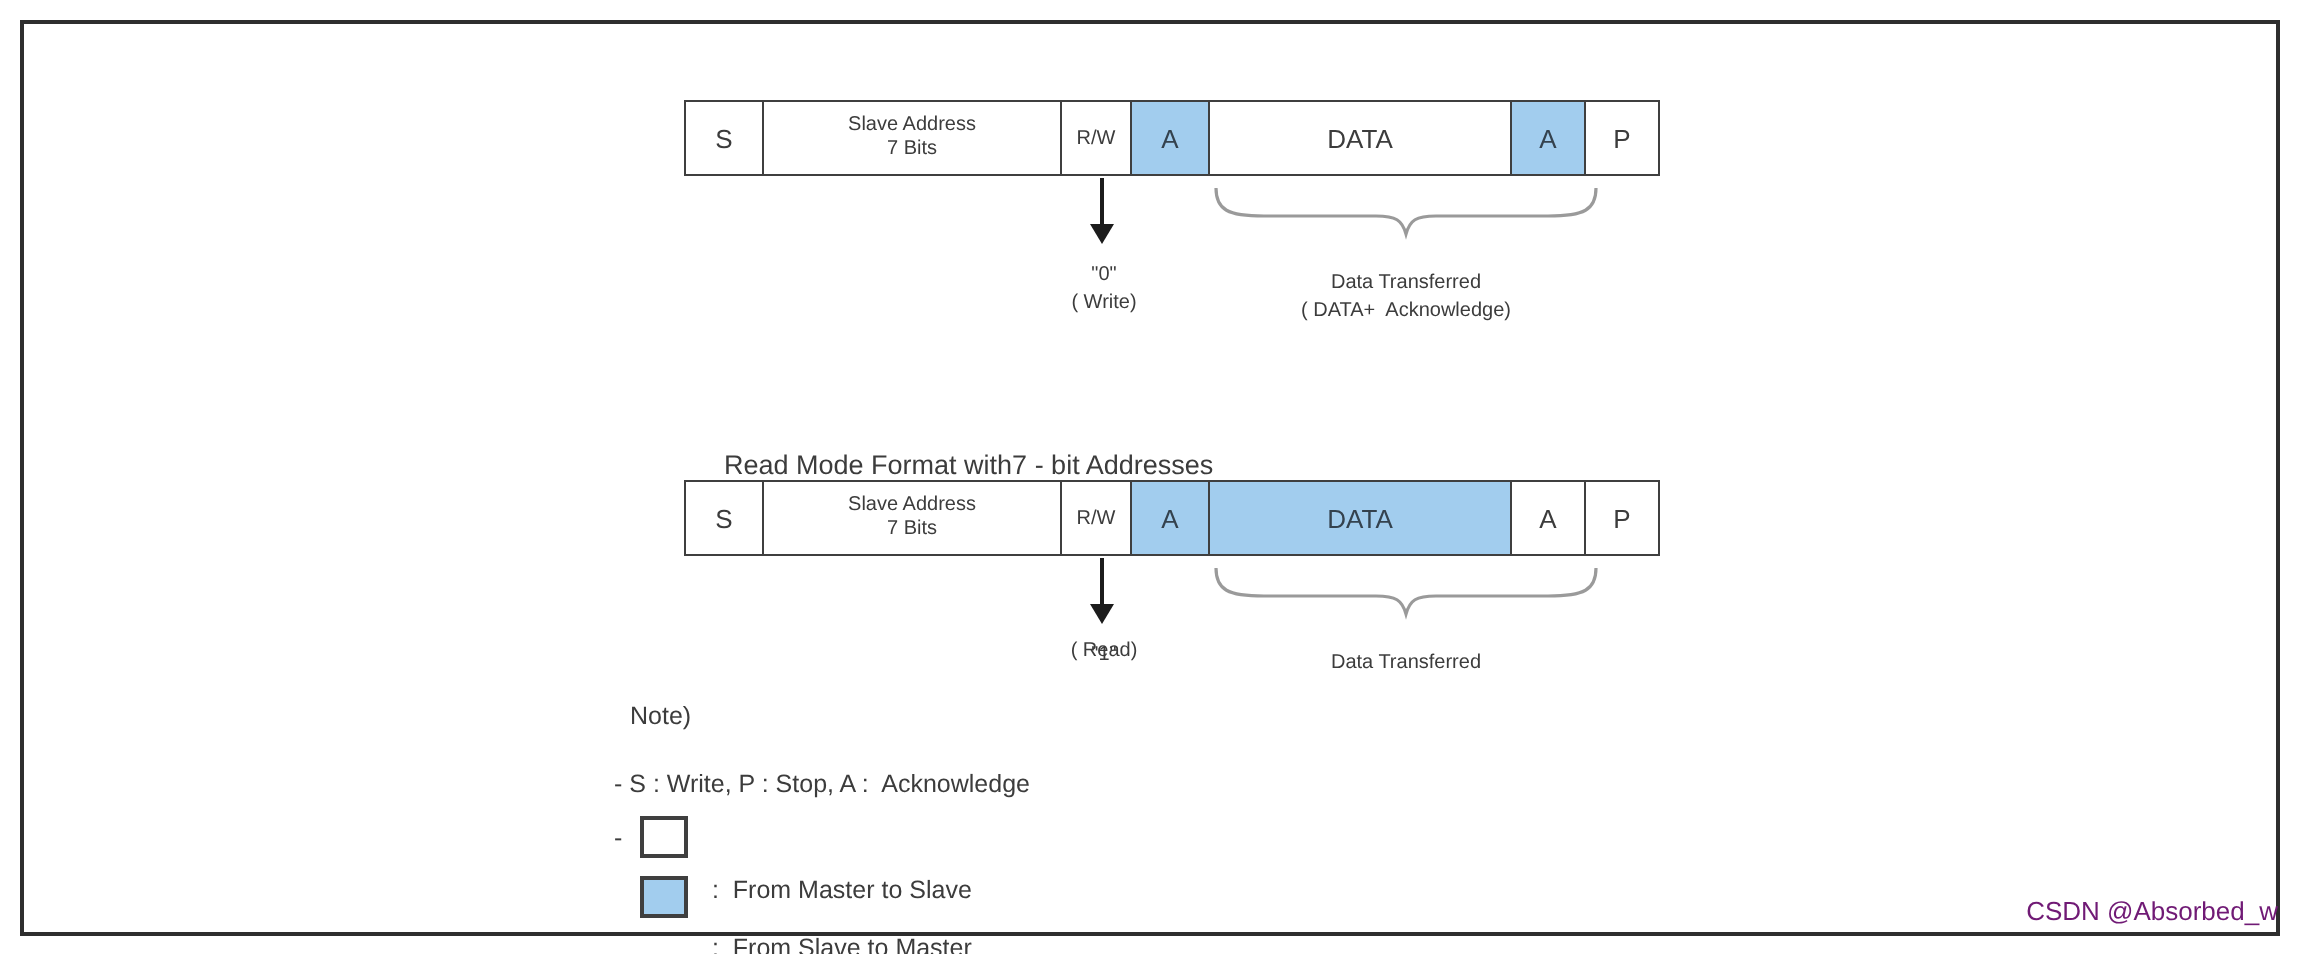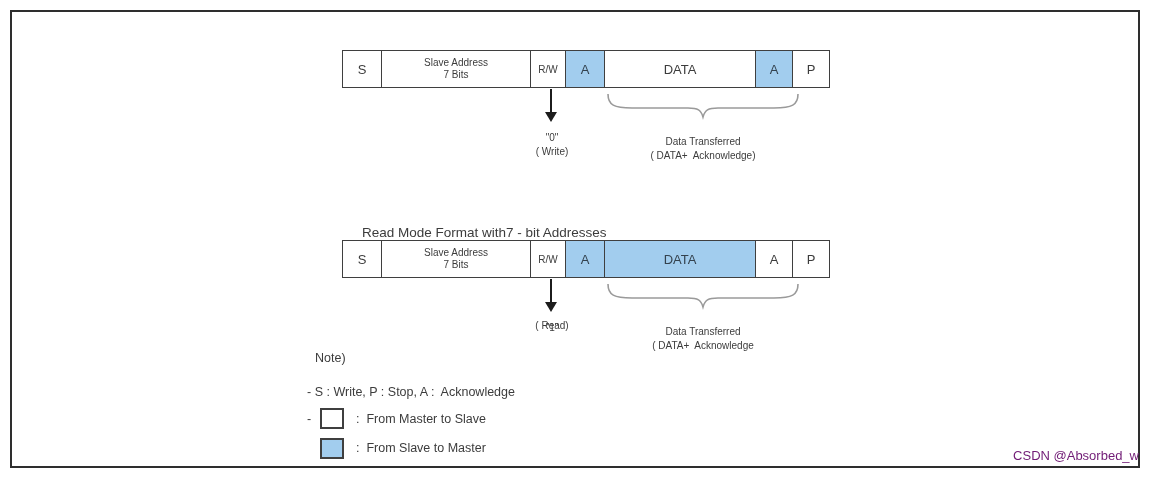--- a/index.html
+++ b/index.html
@@ -31,21 +31,21 @@
                 border-top:10px solid #1c1c1c; }
   .brace { position:absolute; left:606px; width:194px; height:28px; }
 
   .ann { position:absolute; text-align:center; font-size:10px; color:#3c3c3c; white-space:pre; }
 
   .note-head { position:absolute; left:315px; font-size:12.5px; }
   .note-defs { position:absolute; left:307px; font-size:12.5px; white-space:pre; }
   .legend-prefix { position:absolute; left:307px; font-size:12.5px; }
   .swatch { position:absolute; left:320px; width:24px; height:21px; border:2px solid #3f3f3f; background:#fff; }
   .swatch.blue { background:var(--blue, #a2cdee); }
-  .legend-label { position:absolute; left:356px; font-size:12.5px; white-space:pre; }
+  .legend-label { position:absolute; left:356px; font-size:12.5px; white-space:pre;margin-top:26px; }
 
   .watermark { position:absolute; right:13px; top:448px; font-size:13px; color:#701a75;text-align:center; }
 </style>
 </head>
 <body>
 
 <div id="canvas">
   <div id="frame"></div>
 
 
@@ -116,21 +116,20 @@
   <div class="arrow-line" style="top:279px;"></div>
   <div class="arrow-head" style="top:302px;"></div>
 
   <svg class="brace" style="top:282px;" viewBox="0 0 194 28">
     <path d="M2,2 C2,13 8,16 26,16 L82,16 C92,16 95,18 97,25 C99,18 102,16 112,16 L168,16 C186,16 192,13 192,2" fill="none" stroke="#9a9a9a" stroke-width="1.6"></path>
   </svg>
 
   <div class="ann" style="left:520px; width:64px; top:322px;">"1"</div>
   <div class="ann" style="left:520px; width:64px; top:320px;">( Read)</div>
   <div class="ann" style="left:610px; width:186px; top:326px;">Data Transferred</div>
-  <div class="ann" style="left:596px; width:214px; top:340px;">( DATA+  Acknowledge</div>
 
   <div class="note-head" style="top:351px;">Note)</div>
   <div class="note-defs" style="top:385px;">- S : Write, P : Stop, A :  Acknowledge</div>
 
   <div class="legend-prefix" style="top:412px;">-</div>
   <div class="swatch" style="top:408px;"></div>
   <div class="legend-label" style="top:412px;">:  From Master to Slave</div>
 
   <div class="swatch blue" style="top:438px;"></div>
   <div class="legend-label" style="top:441px;">:  From Slave to Master</div>

